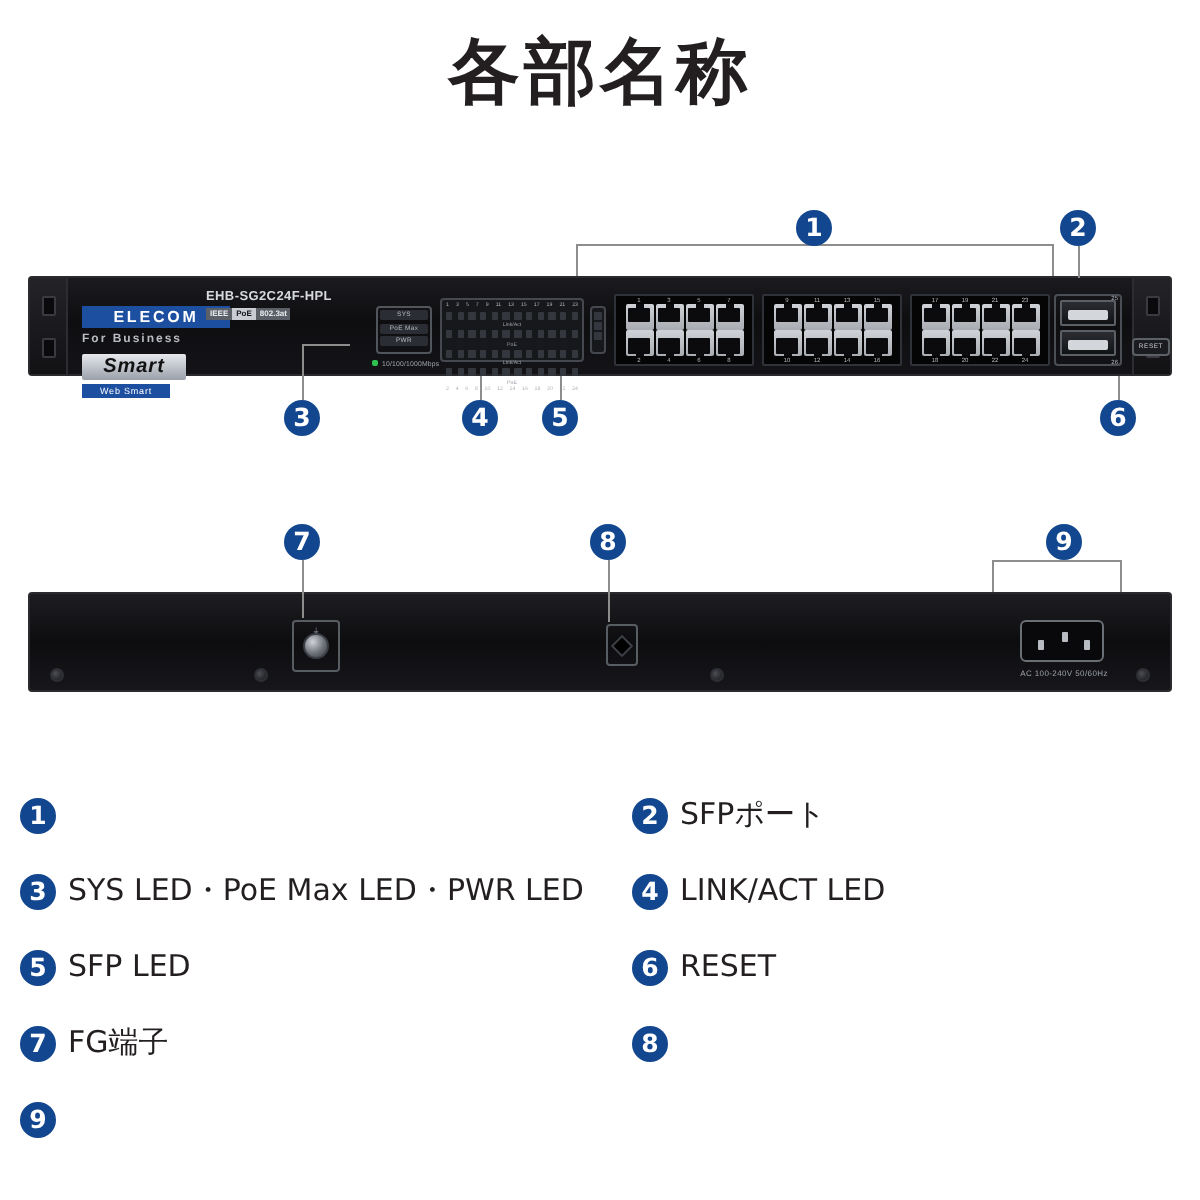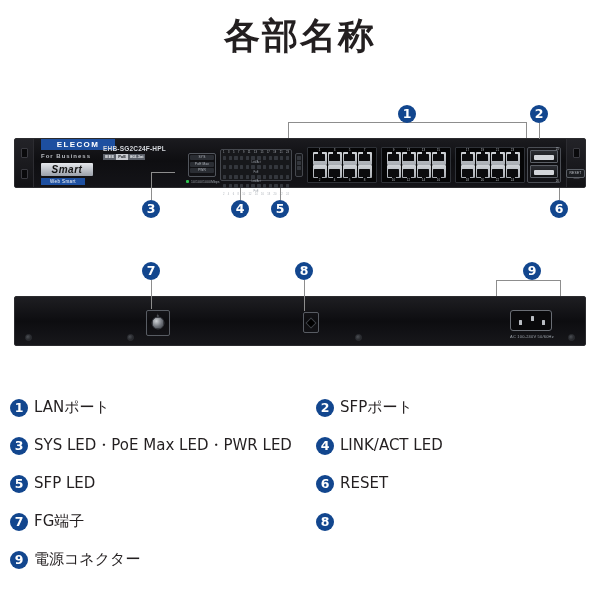--- a/index.html
+++ b/index.html
@@ -86,21 +86,21 @@
     height: 8px;
     border: 1px solid #3a3a40;
     border-radius: 1px;
     background: #0a0a0c;
   }
 
   
   .brand-box {
     position: absolute;
     left: 26px;
-    top: 0;
+    top: 14px;
     width: 88px;
     height: 40px;
   }
   .elecom-logo {
     width: 74px;
     height: 11px;
     background: #1d4fa0;
     color: #fff;
     font-size: 8px;
     font-weight: bold;
@@ -826,21 +826,20 @@
     </div>
     <div class="ac-label">AC 100-240V 50/60Hz</div>
   </div>
 </div>
 
 <div id="legend">
 
   <div class="legend-row">
     <div class="legend-cell col-a">
       <div class="lg-badge">1</div>
-      <div class="lg-text">LANポート</div>
     </div>
     <div class="legend-cell col-b">
       <div class="lg-badge">2</div>
       <div class="lg-text">SFPポート</div>
     </div>
   </div>
 
   <div class="legend-row">
     <div class="legend-cell col-a">
       <div class="lg-badge">3</div>
@@ -869,21 +868,20 @@
       <div class="lg-text">FG端子</div>
     </div>
     <div class="legend-cell col-b">
       <div class="lg-badge">8</div>
     </div>
   </div>
 
   <div class="legend-row">
     <div class="legend-cell col-a">
       <div class="lg-badge">9</div>
-      <div class="lg-text">電源コネクター</div>
     </div>
     <div class="legend-cell col-b empty-cell">
       <div class="lg-badge"></div>
       <div class="lg-text"></div>
     </div>
   </div>
 
 </div>
 
 </body></html>

